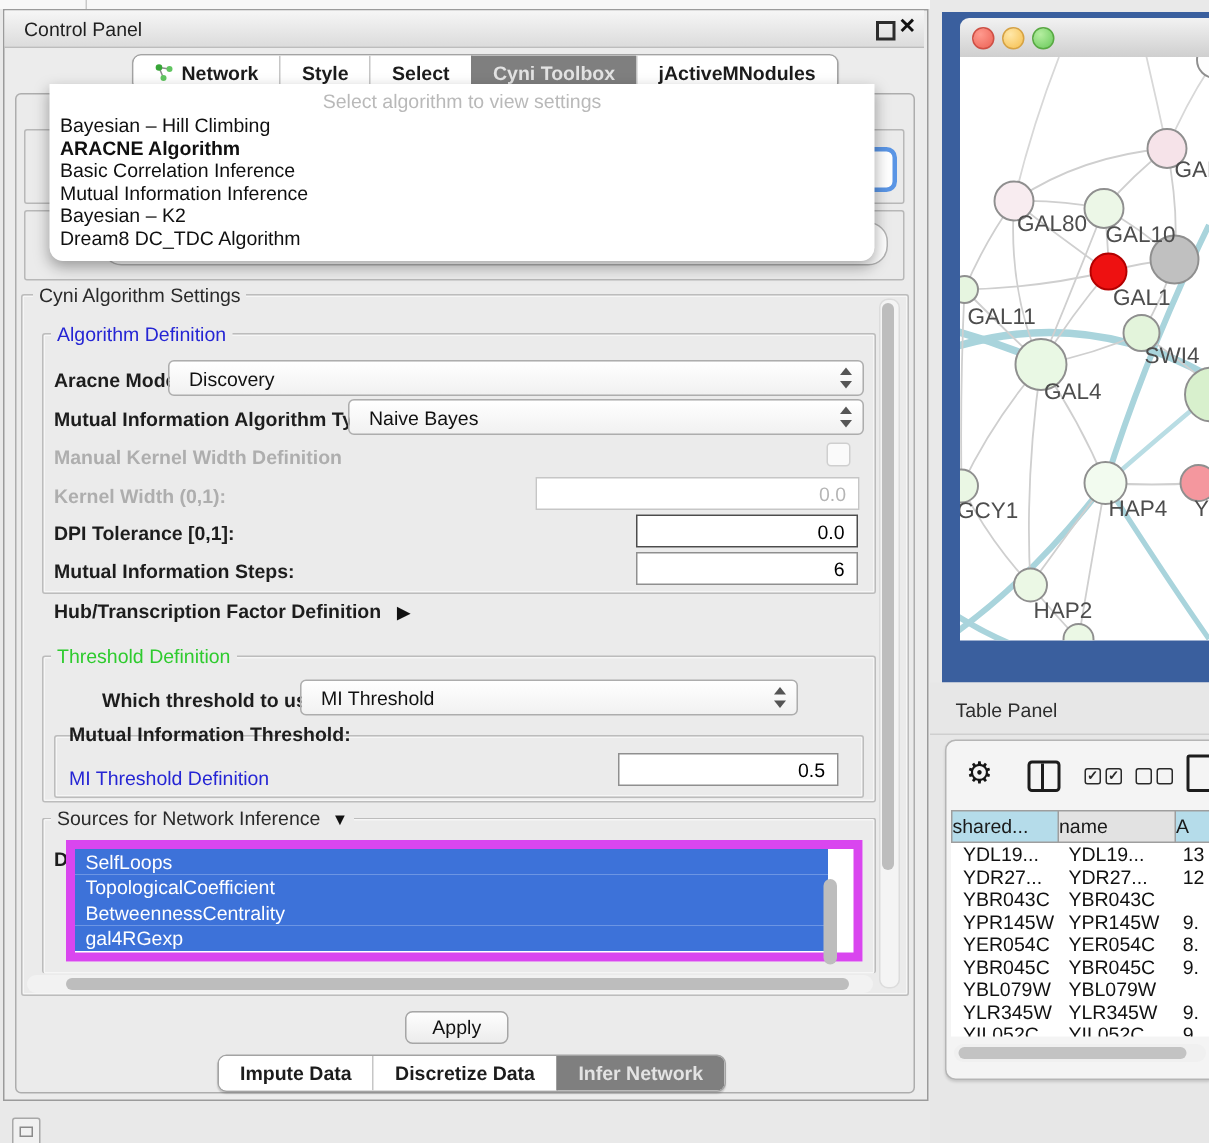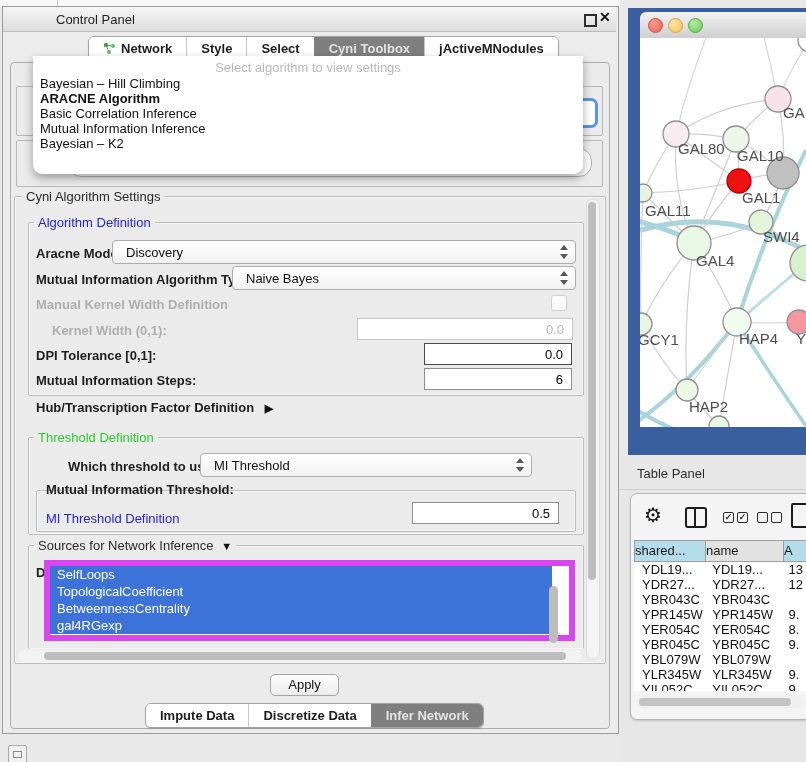--- a/index.html
+++ b/index.html
@@ -3,21 +3,21 @@
 <meta charset="utf-8">
 <style>
   html,body{margin:0;padding:0;}
   #root{position:relative;width:806px;height:762px;background:#e9e9e9;overflow:hidden;
         font-family:"Liberation Sans",sans-serif;-webkit-font-smoothing:antialiased;}
   .abs{position:absolute;}
   
   .cp-window{left:2px;top:6px;width:615px;height:726px;background:#ececec;border:1px solid #9b9b9b;}
   .cp-titlebar{left:3px;top:7px;width:613px;height:24px;
     background:linear-gradient(#f6f6f6,#dcdcdc);border-bottom:1px solid #bdbdbd;}
-  .cp-title{left:16px;top:12px;font-size:13px;color:#1f1f1f;margin-left:40px;}
+  .cp-title{left:16px;top:12px;font-size:13px;color:#1f1f1f;}
   .float-btn{left:584px;top:14px;width:9px;height:9px;border:2px solid #2c2c2c;}
   .close-btn{left:599px;top:9px;font-size:14px;font-weight:bold;color:#111;}
   .tabpage{left:10px;top:62px;width:598px;height:665px;background:#ebebeb;
     border:1px solid #adadad;border-radius:4px;}
   
   .seg{display:flex;border:1px solid #a3a3a3;border-radius:6px;overflow:hidden;background:#fff;
     box-shadow:0 1px 1px rgba(0,0,0,.15);}
   .seg .seg-item{display:flex;align-items:center;gap:5px;padding:4px 14px;font-size:13px;font-weight:600;
     color:#1c1c1c;background:#fff;border-left:1px solid #c6c6c6;white-space:nowrap;}
   .seg .seg-item:first-child{border-left:none;}
@@ -156,20 +156,21 @@
     </div>
 
   <div class="abs dropdown">
     <div class="dd-header">Select algorithm to view settings</div>
     <div class="dd-list" id="dd-list">
         <div class="dd-item">Bayesian – Hill Climbing</div>
         <div class="dd-item bold">ARACNE Algorithm</div>
         <div class="dd-item">Basic Correlation Inference</div>
         <div class="dd-item">Mutual Information Inference</div>
         <div class="dd-item">Bayesian – K2</div>
+        <div class="dd-item">Dream8 DC_TDC Algorithm</div>
       </div>
   </div>
 
   <div class="abs fs" style="left:14px;top:196px;width:590px;height:466px;"></div>
   <div class="abs legend lg-black" style="left:22px;top:189px;">Cyni Algorithm Settings</div>
 
   <div class="abs sb-track-v" style="left:586px;top:199px;width:12px;height:458px;">
     <div class="sb-thumb" style="position:absolute;left:1px;top:2px;width:8px;height:378px;"></div>
   </div>
 
@@ -188,21 +189,21 @@
 
   <div class="abs flabel" style="left:36px;top:272px;">Mutual Information Algorithm Type:</div>
   <div class="abs combo" style="left:232px;top:266px;width:342px;">
     <span class="cval">Naive Bayes</span>
     <span class="spin"></span>
   </div>
 
   <div class="abs flabel dis" style="left:36px;top:297px;">Manual Kernel Width Definition</div>
   <div class="abs checkbox" style="left:551px;top:295px;"></div>
 
-  <div class="abs flabel dis" style="left:36px;top:323px;margin-left:16px;">Kernel Width (0,1):</div>
+  <div class="abs flabel dis" style="left:36px;top:323px;">Kernel Width (0,1):</div>
   <div class="abs tfield tf-light" style="left:357px;top:318px;width:214px;">
     <span>0.0</span>
   </div>
 
   <div class="abs flabel" style="left:36px;top:348px;">DPI Tolerance [0,1]:</div>
   <div class="abs tfield tf-dark" style="left:424px;top:343px;width:146px;">
     <span>0.0</span>
   </div>
 
   <div class="abs flabel" style="left:36px;top:373px;">Mutual Information Steps:</div>

